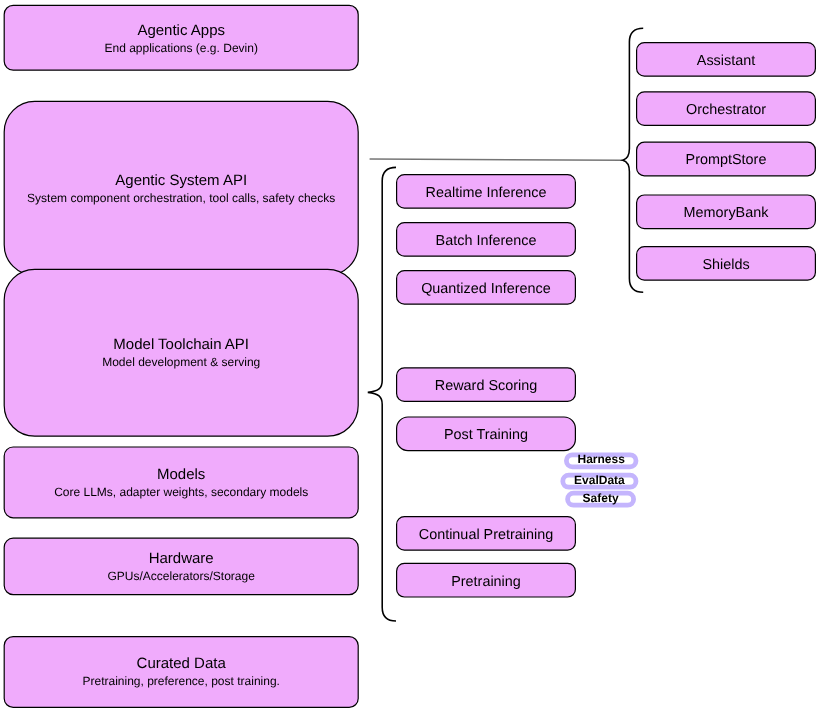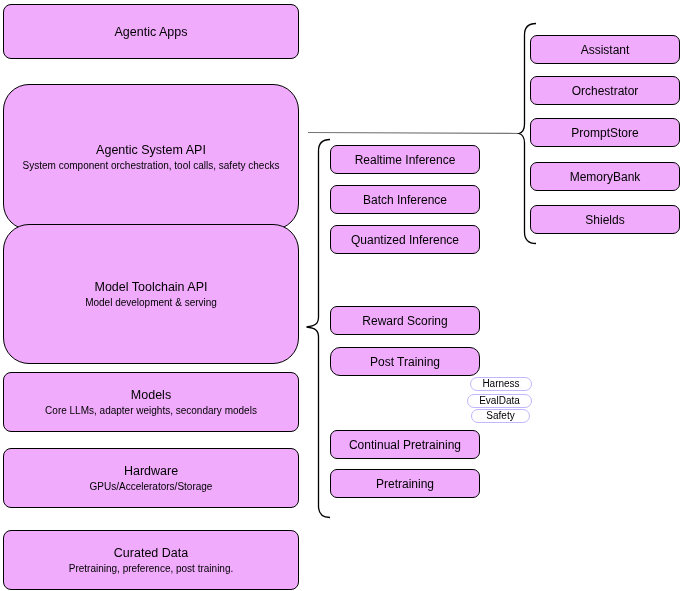--- a/index.html
+++ b/index.html
@@ -59,28 +59,29 @@
     left: 530px;
     width: 150px;
     height: 29px;
     border-radius: 7px;
     font-size: 12px;
   }
   .pill {
     position: absolute;
     box-sizing: border-box;
     background: #ffffff;
-    border: 1px solid #c4b5fd;
+    border: 4px solid #c4b5fd;
     border-radius: 8px;
     height: 14px;
     display: flex;
     align-items: center;
     justify-content: center;
     font-size: 10px;
     line-height: 10px;
+    font-weight: bold;
   }
   .r8  { border-radius: 8px; }
   .r26 { border-radius: 26px; }
 </style>
 </head>
 <body>
 
 <div class="canvas">
 
   <svg class="overlay" viewBox="0 0 682 591" xmlns="http://www.w3.org/2000/svg">
@@ -93,38 +94,39 @@
              L318.5,506 C318.5,513.5 322.5,517.5 330,517.5" stroke="#000000" stroke-width="1.3" fill="none"></path>
 
     <path d="M536,23.5 C528.5,23.5 524.5,27.5 524.5,35
              L524.5,124 C524.5,129.5 522.5,132.5 519,133.5
              C522.5,134.5 524.5,137.5 524.5,143
              L524.5,232 C524.5,239.5 528.5,243.5 536,243.5" stroke="#000000" stroke-width="1.3" fill="none"></path>
   </svg>
 
   <div class="box lbox r8" style="top:4px;height:55px;">
     <div class="title">Agentic Apps</div>
+    <div class="subtitle">End applications (e.g. Devin)</div>
   </div>
 
   <div class="box lbox r26" style="top:84px;height:146px;">
     <div class="title">Agentic System API</div>
     <div class="subtitle">System component orchestration, tool calls, safety checks</div>
   </div>
 
   <div class="box lbox r26" style="top:224px;height:140px;">
     <div class="title">Model Toolchain API</div>
     <div class="subtitle">Model development &amp; serving</div>
   </div>
 
   <div class="box lbox r8" style="top:372px;height:60px;">
     <div class="title">Models</div>
     <div class="subtitle">Core LLMs, adapter weights, secondary models</div>
   </div>
 
-  <div class="box lbox r8" style="top:448px;height:60px;">
+  <div class="box lbox r8" style="top:448px;height:48px;">
     <div class="title">Hardware</div>
     <div class="subtitle">GPUs/Accelerators/Storage</div>
   </div>
 
   <div class="box lbox r8" style="top:530px;height:60px;">
     <div class="title">Curated Data</div>
     <div class="subtitle">Pretraining, preference, post training.</div>
   </div>
 
   <div class="box mbox" style="top:145px;">

